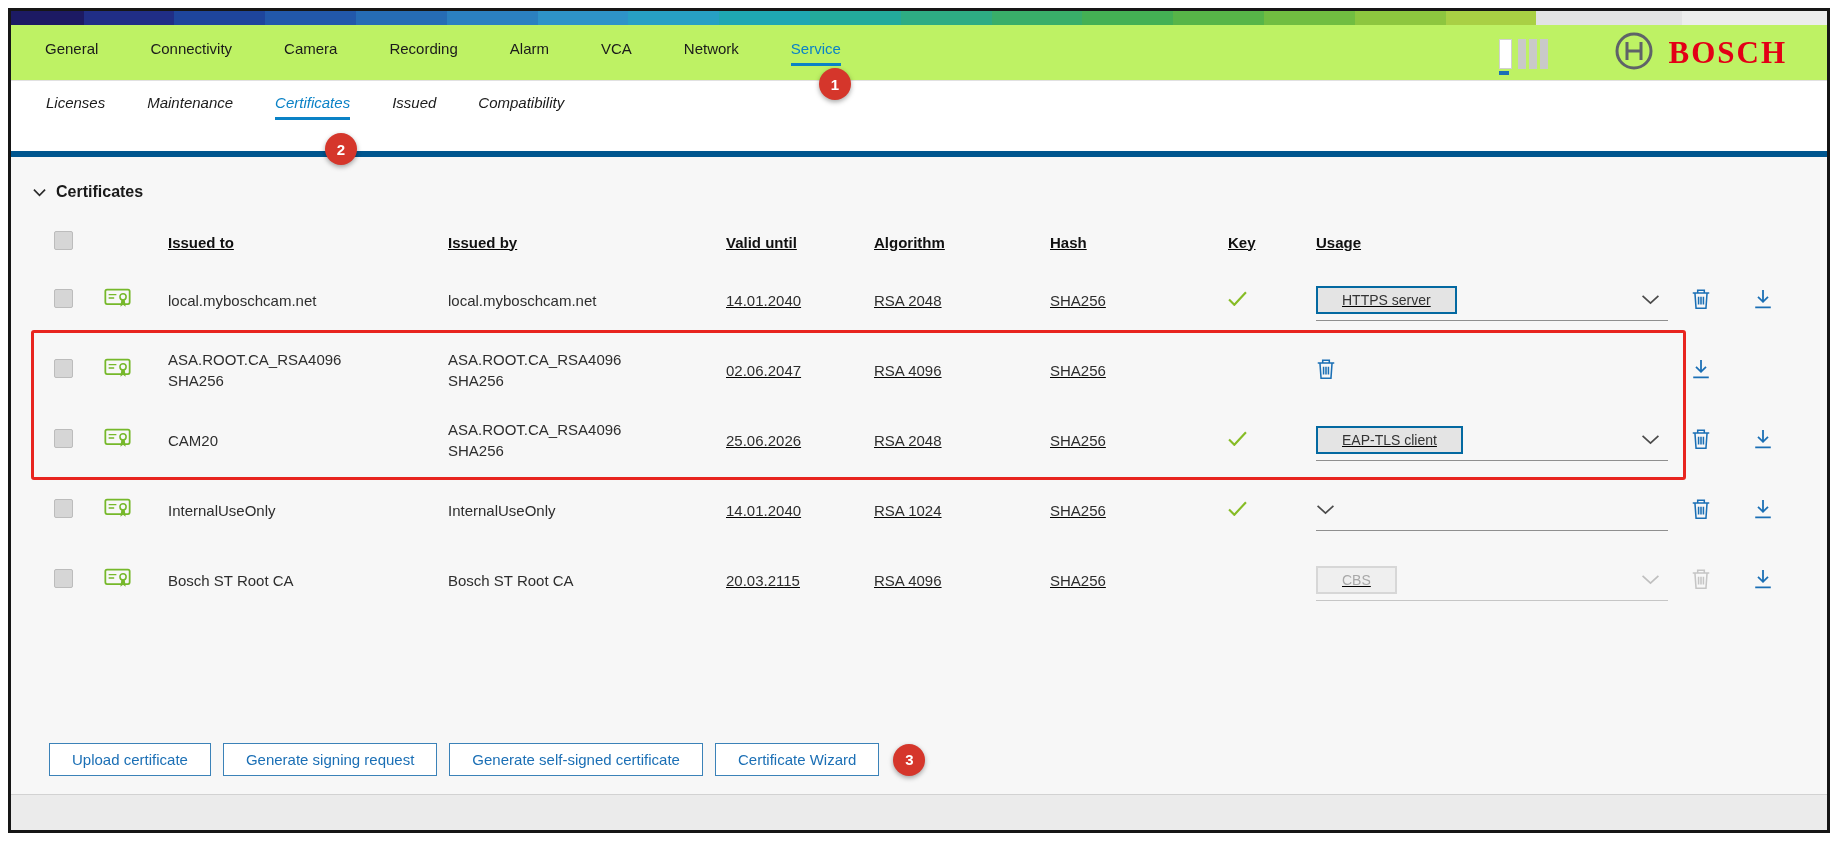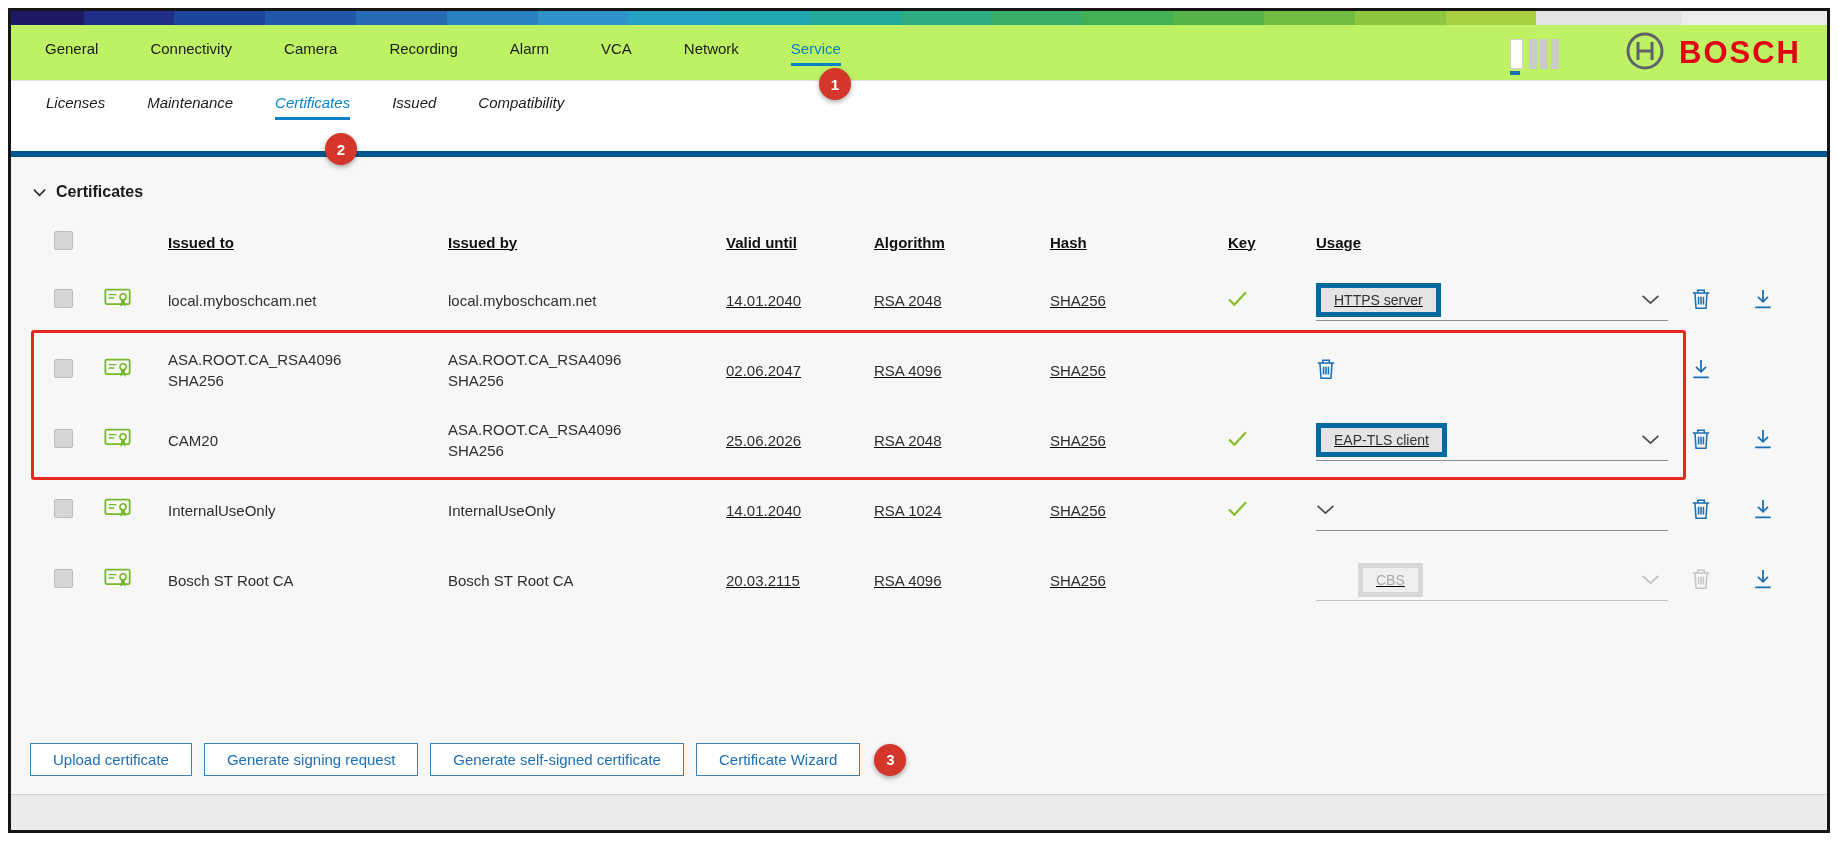--- a/index.html
+++ b/index.html
@@ -18,21 +18,21 @@
       #8dc63f 74%, #8dc63f 79%, #a9d044 79%, #a9d044 84%, #e2e3e4 84%, #e2e3e4 92%,
       #eceded 92%, #eceded 100%);
   }
 
   
   .topnav { position:relative; height:56px; display:flex; align-items:center; background:#bef264; border-bottom:1px solid #e1e1e1; padding-left:8px; }
   .tab { padding:0 26px; height:100%; display:flex; align-items:center; cursor:pointer; }
   .tab-label { font-size:15px; color:#1b1b1b; padding-bottom:6px; border-bottom:3px solid transparent; }
   .tab.active .tab-label { color:#0a82c6; border-bottom-color:#0a82c6; }
 
-  .nav-right { position:absolute; right:26px; top:0; height:100%; display:flex; align-items:center; gap:66px; }
+  .nav-right { position:absolute; right:40px; top:0; height:100%; display:flex; align-items:center; gap:66px;font-family:Liberation Serif, serif; }
   .status-bars { display:flex; align-items:flex-end; gap:6px; height:36px; padding-bottom:2px; }
   .bar-o { position:relative; width:13px; height:30px; border:1px solid #d0d0d0; background:#fff; }
   .bar-o::after { content:''; position:absolute; left:-1px; bottom:-7px; width:10px; height:4px; background:#1a6fb5; }
   .bar-group { display:flex; gap:3px; align-items:flex-end; }
   .bar { width:8px; height:30px; background:#c9c9c9; }
   .logo { display:flex; align-items:center; gap:14px; }
   .logo-text { font-size:31px; font-weight:bold; color:#e30016; letter-spacing:2px; }
 
   
   .subnav { height:52px; display:flex; align-items:center; background:#fff; padding-left:14px;font-style:italic; }
@@ -56,32 +56,32 @@
   .trow { height:70px; }
   .cell { font-size:15px; color:#2e2e2e; }
   .cname span { display:inline-block; max-width:180px; line-height:1.4; }
 
   .checkbox { display:inline-block; width:19px; height:19px; background:#d6d6d6; border:1px solid #bcbcbc; border-radius:2px; margin-left:8px; cursor:pointer; }
   .cert-icon { color:#76b82a; display:inline-flex; }
   .key-check { display:none; }
   .trow.has-key .key-check { display:inline-flex; }
 
   .usage-wrap { display:flex; align-items:center; justify-content:space-between; width:352px; height:42px; border-bottom:1px solid #8f8f8f; cursor:pointer; }
-  .tag { background:#e4e4e4; border:5px solid #0369a1; color:#333; font-size:14px; padding:4px 13px; }
+  .tag { background:#e4e4e4; border:2px solid #0369a1; color:#333; font-size:14px; padding:4px 24px; }
   .chevron { color:#4a4a4a; display:inline-flex; margin-right:8px; }
   .action-icon { color:#1a6fb5; display:inline-flex; cursor:pointer; }
 
-  .trow.disabled .tag { color:#a8a8a8; background:#efefef; border-color:#d7d7d7;margin-left:42px; }
+  .trow.disabled .tag { color:#a8a8a8; background:#efefef; border-color:#d7d7d7; }
   .trow.disabled .usage-wrap { border-bottom-color:#c6c6c6; }
   .trow.disabled .chevron { color:#bfbfbf; }
   .trow.disabled .trash { color:#c5c5c5; }
 
   .highlight-box { position:absolute; left:20px; top:111px; width:1655px; height:150px; border:3px solid #e8251f; border-radius:3px; pointer-events:none; }
 
-  .actions { position:absolute; left:19px; bottom:18px; display:flex; align-items:center; gap:12px; }
+  .actions { position:absolute; left:38px; bottom:18px; display:flex; align-items:center; gap:12px; }
   .btn { background:#fff; border:1px solid #3b82b8; color:#1b6fb5; font-size:15px; padding:7px 22px; font-family:"Liberation Sans", sans-serif; cursor:pointer; }
 
   .bottom-strip { height:36px; background:#ebebeb; border-top:1px solid #d2d2d2; }
 
   
   .anno { width:32px; height:32px; border-radius:50%; background:#d5362b; color:#fff; font-size:15px; font-weight:bold; display:flex; align-items:center; justify-content:center; box-shadow:0 2px 5px rgba(0,0,0,0.35); }
   .anno-1 { position:absolute; left:808px; top:57px; z-index:20; }
   .anno-2 { position:absolute; left:314px; top:122px; z-index:20; }
   .anno-inline { margin-left:2px; }
 </style>

